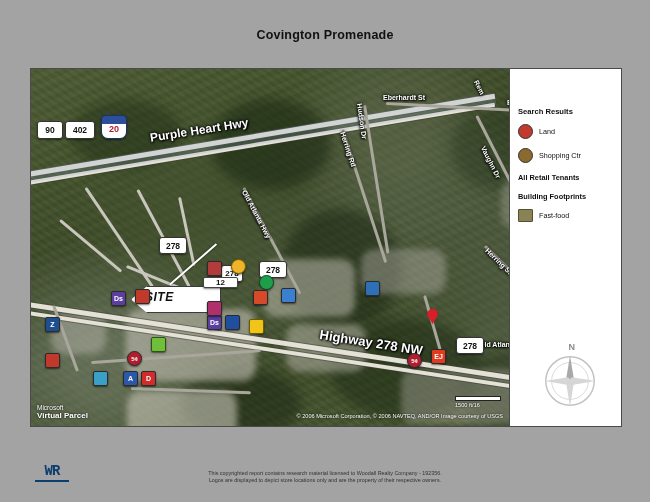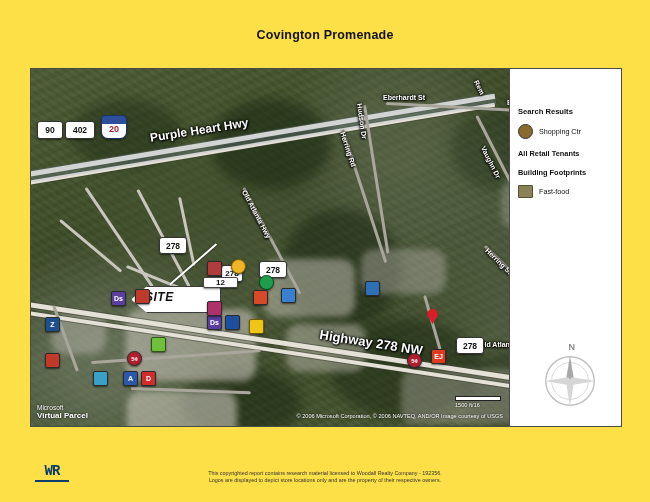--- a/index.html
+++ b/index.html
@@ -6,21 +6,21 @@
   body{
     width:650px;height:502px;
     background:#ffffff;
     font-family:"Liberation Sans", sans-serif;
     color:#111;
     overflow:hidden;
     position:relative;
   }
   .page{
     position:absolute;inset:0;
-    background:#fde047;
+    background:#a3a3a3;
   }
   .title{
     position:absolute;top:28px;left:0;width:650px;
     text-align:center;
     font-size:12.5px;font-weight:bold;letter-spacing:.2px;
   }
   .addr{
     position:absolute;top:43px;left:30px;
     font-size:8.5px;font-weight:bold;line-height:11px;
   }
@@ -269,20 +269,24 @@
     </div>
     <div class="scalebar">
       <div class="bar"></div>
       <div>1500 ft/16</div>
     </div>
     <div class="copyright">© 2006 Microsoft Corporation, © 2006 NAVTEQ, AND/OR Image courtesy of USGS</div>
 
     <div class="legend">
       <h4>Search Results</h4>
 
+      <div class="legrow">
+        <div class="sw" style="background:#c23a2e;"></div>
+        <div class="lab">Land</div>
+      </div>
 
       <div class="legrow">
         <div class="sw" style="background:#8a6a2e;"></div>
         <div class="lab">Shopping Ctr</div>
       </div>
 
       <div class="legsec">All Retail Tenants</div>
       <div class="legsec">Building Footprints</div>
 
       <div class="legrow">

